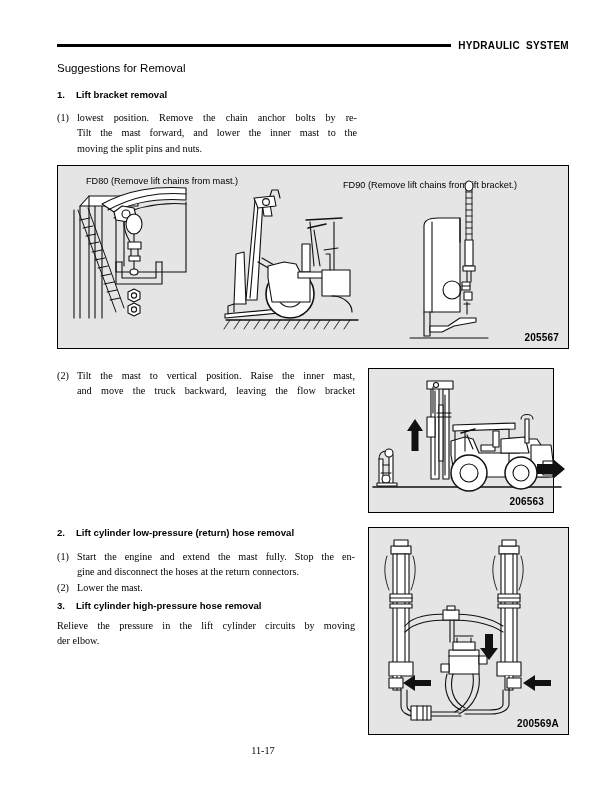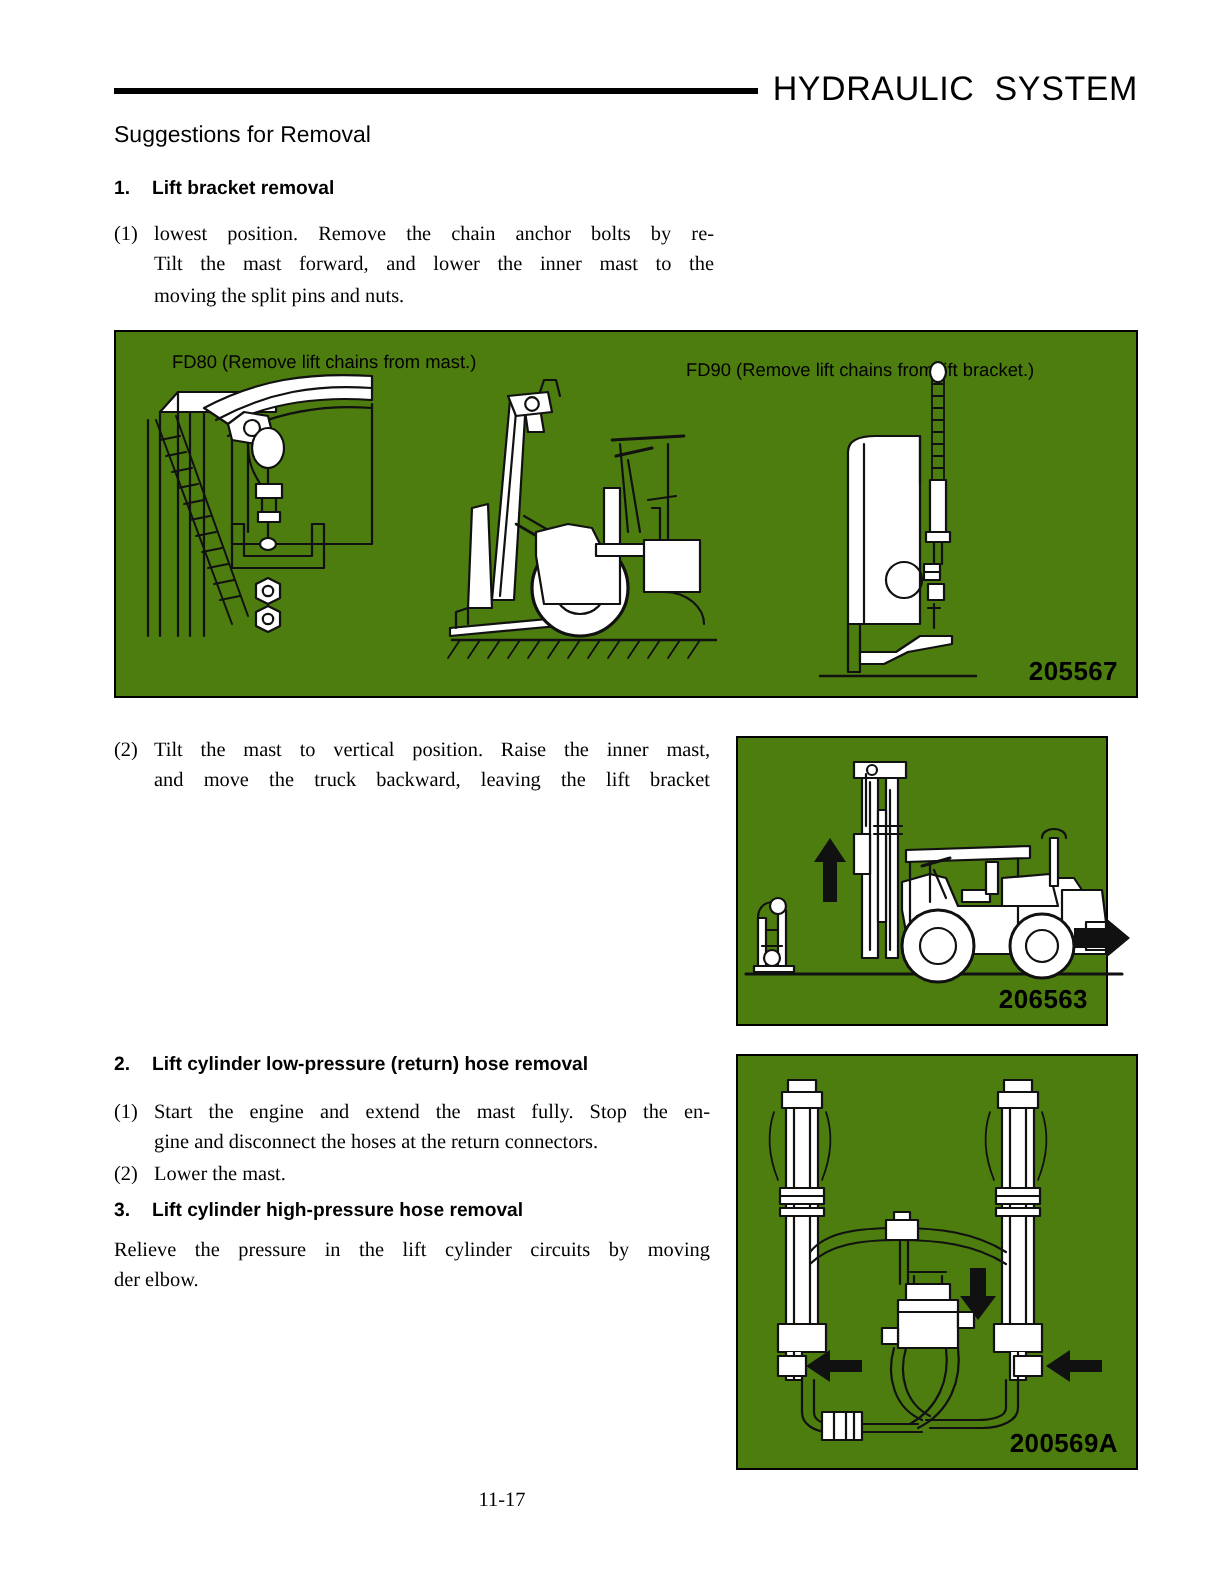--- a/index.html
+++ b/index.html
@@ -29,22 +29,22 @@
   }
   .header-rule {
     flex: 1 1 auto;
     height: 3px;
     background: #000;
     margin-right: 7px;
     margin-top: 1px;
   }
   .header-title {
     font-family: "Liberation Sans", sans-serif;
-    font-weight: normal;
-    font-size: 17px;
+    font-weight: bold;
+    font-size: 10px;
     letter-spacing: 0.3px;
     white-space: pre;
   }
 
   
   .section-title {
     position: absolute;
     font-family: "Liberation Sans", sans-serif;
     font-weight: normal;
     font-size: 11.5px;
@@ -96,21 +96,21 @@
     font-size: 10.2px;
     line-height: 15.4px;
   }
   #para-3-body > span { display: block; }
   #para-3-body > span.j { text-align: justify; text-align-last: justify; }
 
   
   .figbox {
     position: absolute;
     border: 1px solid #000;
-    background: #4d7c0f;
+    background: #e5e5e5;
     box-sizing: border-box;
     text-decoration: underline;
   }
   #figbox-1 { left: 57px; top: 165px; width: 512px; height: 184px; }
   #figbox-2 { left: 368px; top: 368px; width: 186px; height: 145px; }
   #figbox-3 { left: 368px; top: 527px; width: 201px; height: 208px; }
 
   .fig-caption {
     position: absolute;
     font-family: "Liberation Sans", sans-serif;
@@ -118,31 +118,31 @@
     white-space: nowrap;
   }
   #fig1-cap-a { left: 28px; top: 10px; }
   #fig1-cap-b { left: 285px; top: 14px; }
 
   .fig-number {
     position: absolute;
     right: 9px;
     bottom: 5px;
     font-family: "Liberation Sans", sans-serif;
-    font-size: 13px;
+    font-size: 10px;
     font-weight: bold;
     letter-spacing: 0.2px;
   }
 
   .fig-svg { position: absolute; left: 0; top: 0; }
 
   
   .footer {
     position: absolute;
-    left: 0;
+    left: 12px;
     top: 745px;
     width: 502px;
     text-align: center;
     font-size: 10.2px;
   }
 </style>
 </head>
 <body>
 
 <div class="page">
@@ -327,21 +327,21 @@
       </g>
     </svg>
 
     <div class="fig-number">205567</div>
   </div>
 
   <div class="para" id="para-1-2">
     <span class="marker">(2)</span>
     <span class="ptext">
       <span class="j">Tilt the mast to vertical position.  Raise the inner mast,</span>
-      <span class="j">and move the truck backward, leaving the lift bracket</span>
+      <span class="j">and move the truck backward, leaving the flow bracket</span>
     </span>
   </div>
 
   <div class="figbox" id="figbox-2">
     <svg class="fig-svg" width="199" height="143" viewBox="0 0 199 143">
       <g fill="none" stroke="#111" stroke-width="1.1" stroke-linejoin="round" stroke-linecap="round">
 
         <path d="M4 118 L192 118" stroke-width="1.6"></path>
 
         <path d="M10 90 L10 117 L14 117 L14 90 Z" fill="#fff"></path>

